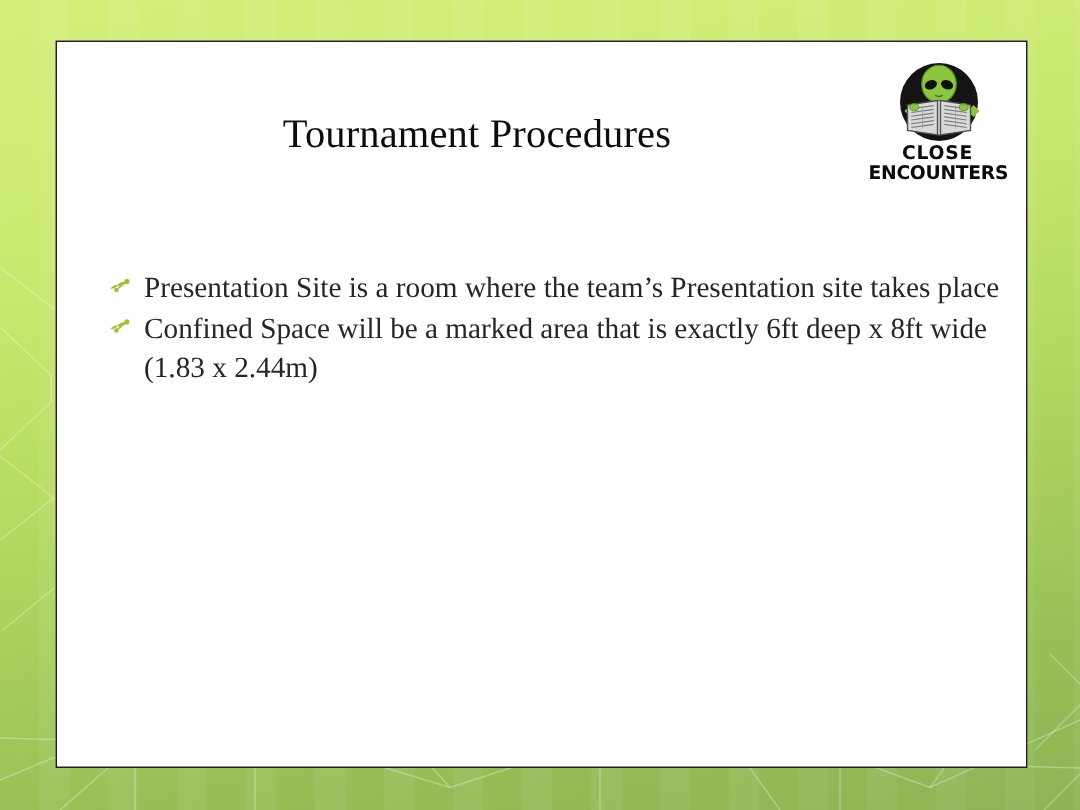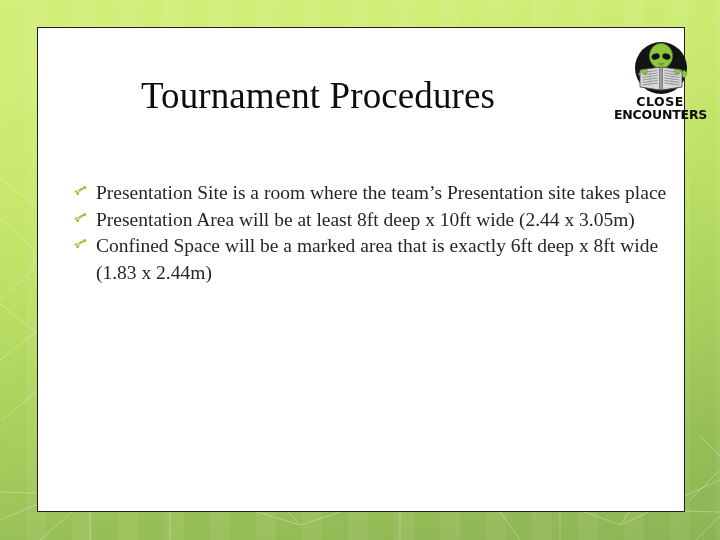--- a/index.html
+++ b/index.html
@@ -63,30 +63,30 @@
   }
 
   
   .title-block {
     position: absolute;
     left: 0px;
     top: 44px;
     width: 560px;
     text-align: center;
     color: #0d0d0d;
-    font-size: 37px;
+    font-size: 27px;
     line-height: 1.28;
     letter-spacing: 0.1px;
   }
   .title-line { display: block; white-space: nowrap; }
 
   
   .logo {
     position: absolute;
-    left: 576px;
+    left: 541px;
     top: 12px;
     width: 92px;
     height: 100px;
   }
   .logo-mark {
     position: absolute;
     left: 18px;
     top: 0px;
     width: 58px;
     height: 58px;
@@ -229,47 +229,33 @@
               <path d="M7 7.5 q2.5 -3.5 6 -2.5 q-2 3.2 -6 2.5 z"></path>
               <circle cx="13.6" cy="4.6" r="1.7"></circle>
               <circle cx="6.6" cy="10.4" r="1.5"></circle>
               <path d="M6.4 10.2 q3 -2.2 7.2 -5.6" stroke="#a2c037" stroke-width="1" fill="none"></path>
             </g>
           </svg>
         </span>
         <span class="bullet-text">Presentation Site is a room where the team’s Presentation site takes place</span>
       </div>
 
+
       <div class="bullet-item">
         <span class="bullet-mark">
           <svg viewBox="0 0 20 16" xmlns="http://www.w3.org/2000/svg" aria-hidden="true">
             <g fill="#a2c037">
               <path d="M2.5 9.5 q2 -3 5 -2.5 q-1.5 2.8 -5 2.5 z"></path>
               <path d="M7 7.5 q2.5 -3.5 6 -2.5 q-2 3.2 -6 2.5 z"></path>
               <circle cx="13.6" cy="4.6" r="1.7"></circle>
               <circle cx="6.6" cy="10.4" r="1.5"></circle>
               <path d="M6.4 10.2 q3 -2.2 7.2 -5.6" stroke="#a2c037" stroke-width="1" fill="none"></path>
             </g>
           </svg>
         </span>
-        <span class="bullet-text">Presentation Area will be at least 8ft deep x 10ft wide (2.44 x 3.05m)</span>
-      </div>
-
-      <div class="bullet-item">
-        <span class="bullet-mark">
-          <svg viewBox="0 0 20 16" xmlns="http://www.w3.org/2000/svg" aria-hidden="true">
-            <g fill="#a2c037">
-              <path d="M2.5 9.5 q2 -3 5 -2.5 q-1.5 2.8 -5 2.5 z"></path>
-              <path d="M7 7.5 q2.5 -3.5 6 -2.5 q-2 3.2 -6 2.5 z"></path>
-              <circle cx="13.6" cy="4.6" r="1.7"></circle>
-              <circle cx="6.6" cy="10.4" r="1.5"></circle>
-              <path d="M6.4 10.2 q3 -2.2 7.2 -5.6" stroke="#a2c037" stroke-width="1" fill="none"></path>
-            </g>
-          </svg>
-        </span>
         <span class="bullet-text">Confined Space will be a marked area that is exactly 6ft deep x 8ft wide (1.83 x 2.44m)</span>
       </div>
 
 
 
     </div>
   </div>
 </div>
 
 </body></html>

